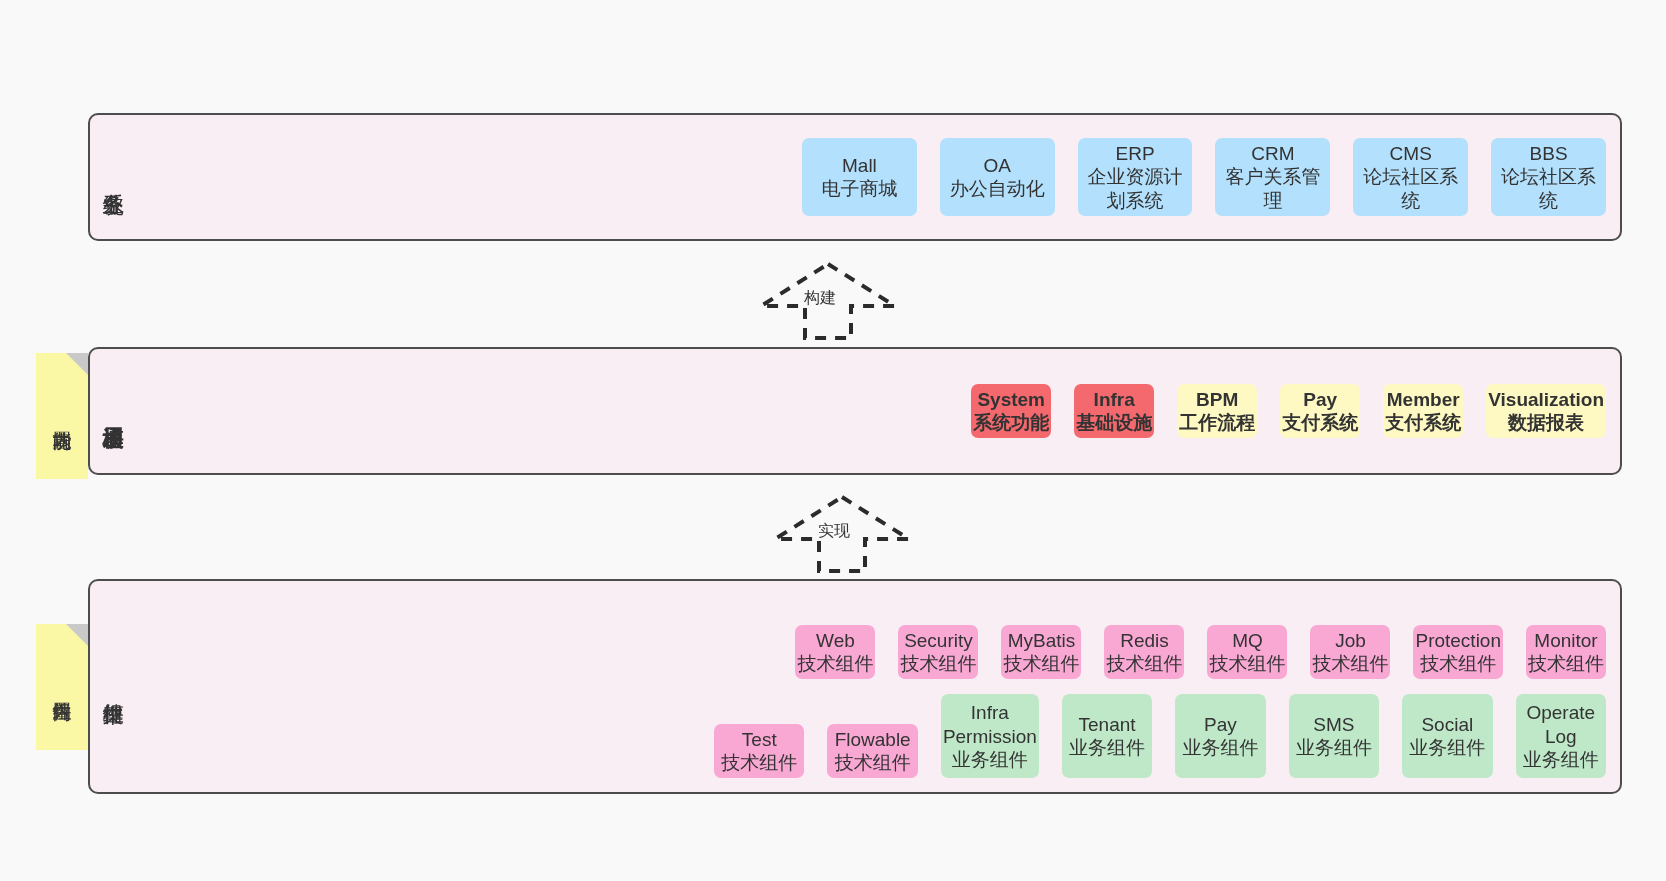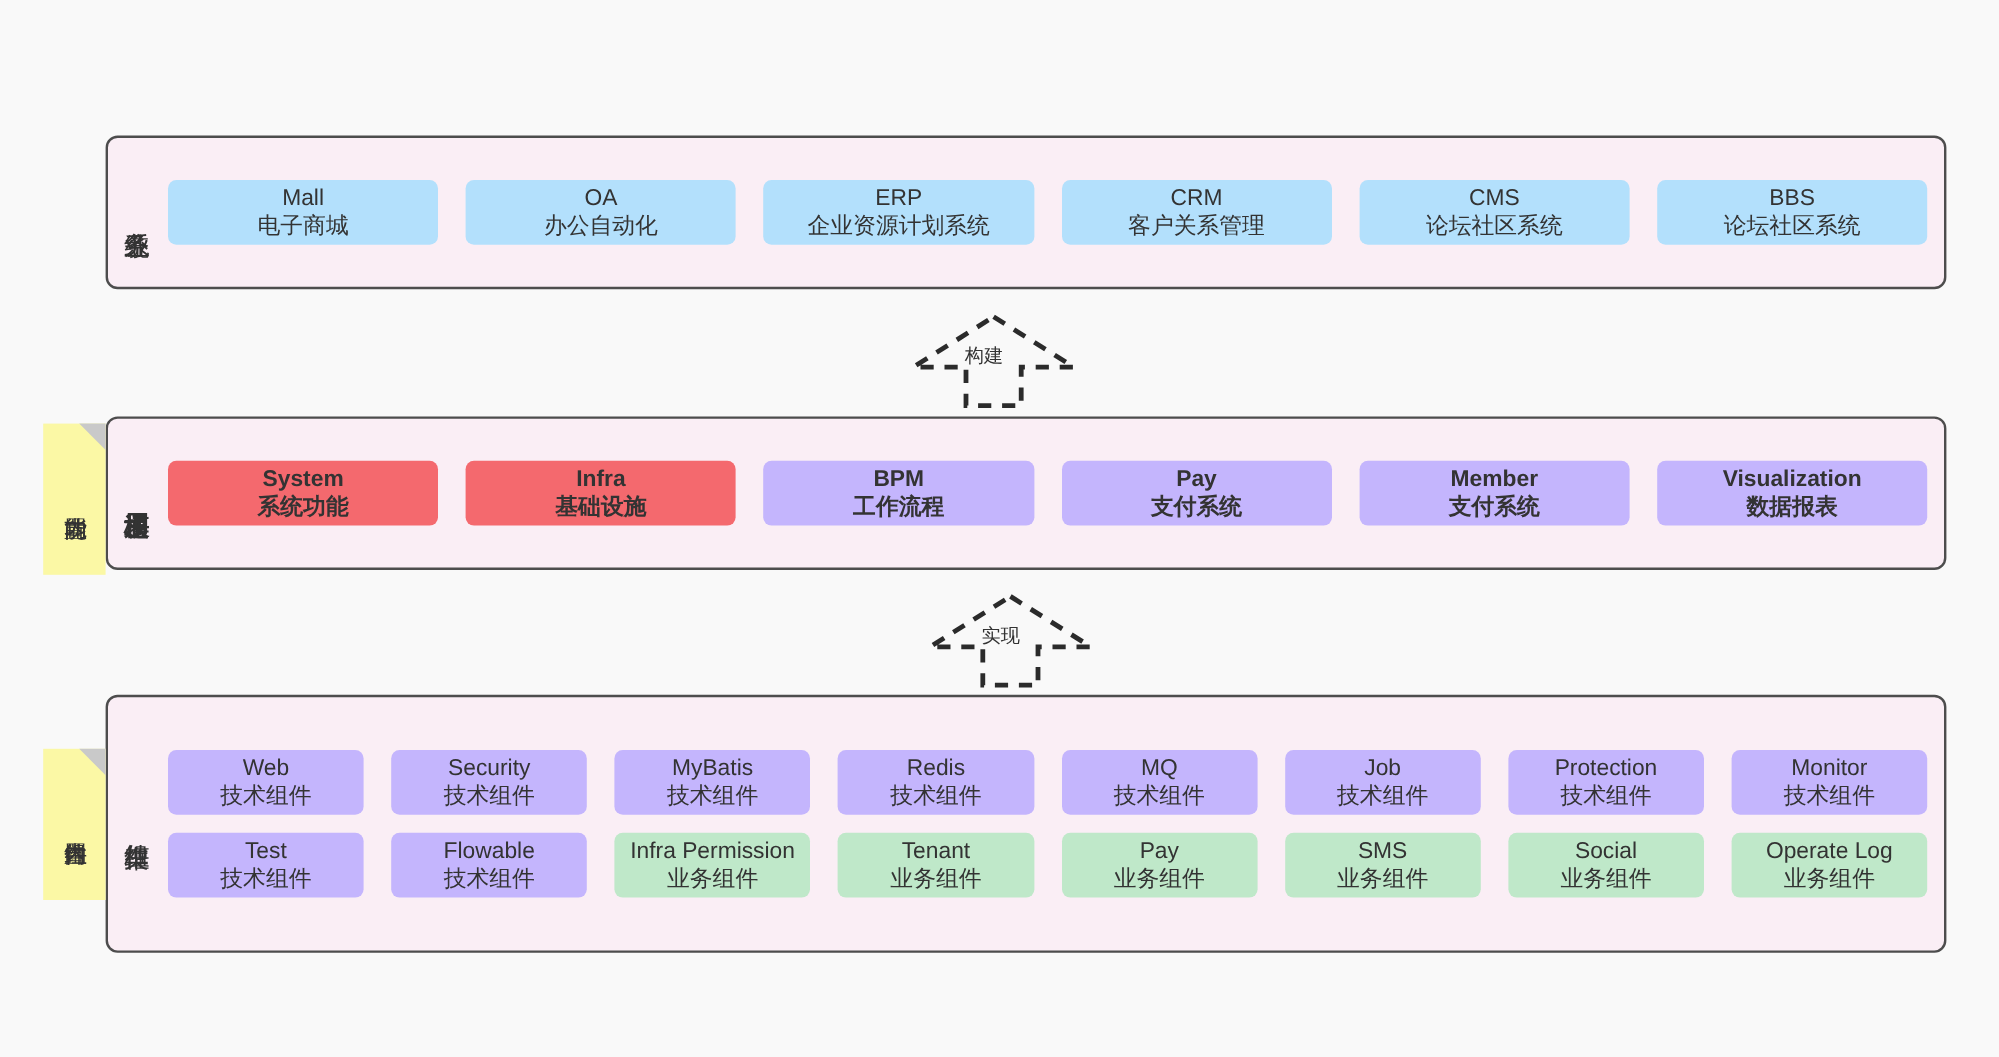--- a/index.html
+++ b/index.html
@@ -48,20 +48,21 @@
     user-select: none;
   }
 
   .layer-body {
     flex: 1 1 auto;
     display: flex;
     flex-direction: column;
     justify-content: center;
     gap: 15px;
     padding: 0 14px 0 4px;
+    align-items: flex-end;
   }
 
   .row {
     display: flex;
     gap: 23px;
     align-items: stretch;
   }
 
   .node {
     flex: 1 1 0;
@@ -77,22 +78,22 @@
     box-sizing: border-box;
     padding: 4px 2px;
     user-select: none;
   }
   .node .t1 { display: block; }
   .node .t2 { display: block; }
 
   
   .n-blue       { background: #b3e0fc; }
   .n-red        { background: #f4696e; }
-  .n-pink       { background: #c4b5fd; }
-  .n-green      { background: #c4b5fd; }
+  .n-pink       { background: #fef9c3; }
+  .n-green      { background: #f9a8d4; margin-top: 30px; }
   .n-lightgreen { background: #bfe8c9; }
 
   
   .note {
     position: absolute;
     background: #fbf8a5;
     width: 52px;
     box-sizing: border-box;
     display: flex;
     align-items: center;

